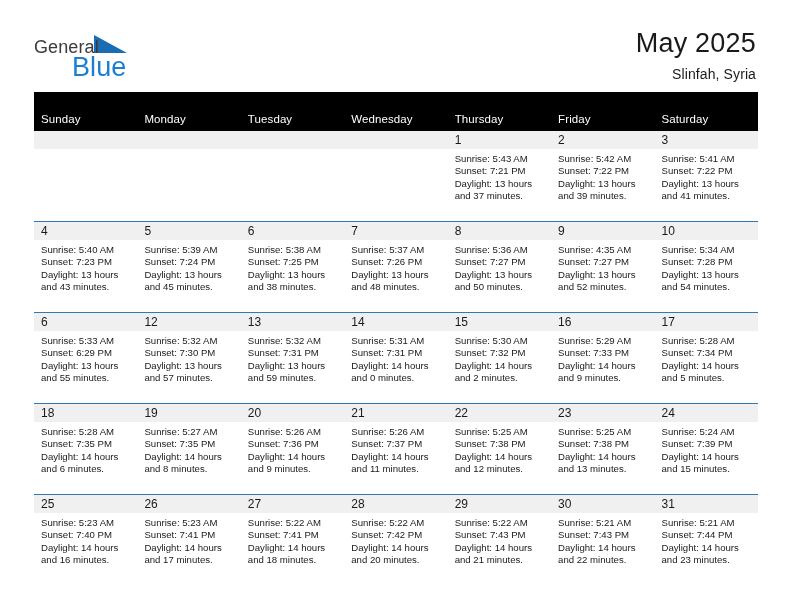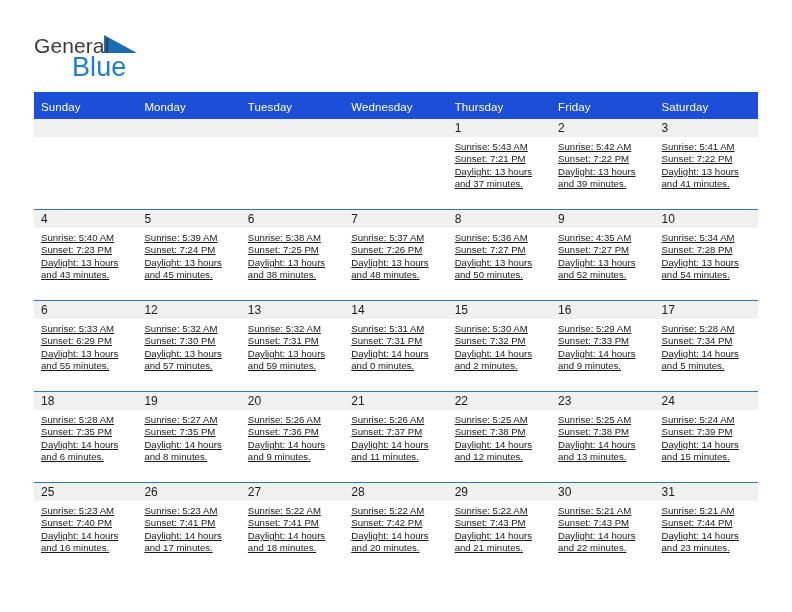--- a/index.html
+++ b/index.html
@@ -32,21 +32,21 @@
     height: 92px;
   }
 
   .logo {
     display: block;
     line-height: 1;
     padding-top: 6px;
     position: relative;
   }
   .logo-row1 {
-    font-size: 21px;
+    font-size: 18px;
     color: #3b3b3b;
     letter-spacing: 0.1px;
     display: inline-block;
     position: relative;
   }
   .logo-tri {
     display: inline-block;
     vertical-align: -1px;
     margin-left: -5px;
   }
@@ -81,26 +81,26 @@
   .cal-wrap {
     padding: 0 34px;
     box-sizing: border-box;
   }
   table.calendar {
     width: 724px;
     border-collapse: collapse;
     table-layout: fixed;
   }
   table.calendar th {
-    background: #1d4ed8;
+    background: #000000;
     color: #ffffff;
     font-size: 11.5px;
     font-weight: normal;
     text-align: left;
-    padding: 9px 0 6px 7px;
+    padding: 21px 0 6px 7px;
     letter-spacing: 0.1px;
     height: 11px;
   }
 
   table.calendar td {
     vertical-align: top;
     padding: 0;
     border-top: 1.5px solid #3178b4;
     height: 90px;
     overflow: hidden;
@@ -124,40 +124,43 @@
     line-height: 16px;
   }
   .cell.empty .daynum-band {
     background: #f0f0f0;
   }
   .cell-body {
     padding: 4px 6px 0 7px;
     font-size: 9.6px;
     line-height: 12.4px;
     color: #1a1a1a;
-    text-decoration: underline;
   }
   .cell-body div {
     white-space: nowrap;
   }
 </style>
 </head>
 <body>
 
 <div class="page">
 
   <div class="top-bar">
 
     <div class="logo">
       <span class="logo-row1">General</span><span class="logo-tri"><svg width="34" height="20" viewBox="0 0 34 20">
             <polygon points="0,19 33,19 0,1" fill="#1a6db3"></polygon>
           </svg></span>
       <span class="logo-row2">Blue</span>
     </div>
 
+    <div class="title-block">
+      <div class="cal-title">May 2025</div>
+      <div class="cal-sub">Slinfah, Syria</div>
+    </div>
 
   </div>
 
   <div class="cal-wrap">
     <table class="calendar">
       <thead>
         <tr>
           <th>Sunday</th>
           <th>Monday</th>
           <th>Tuesday</th>

